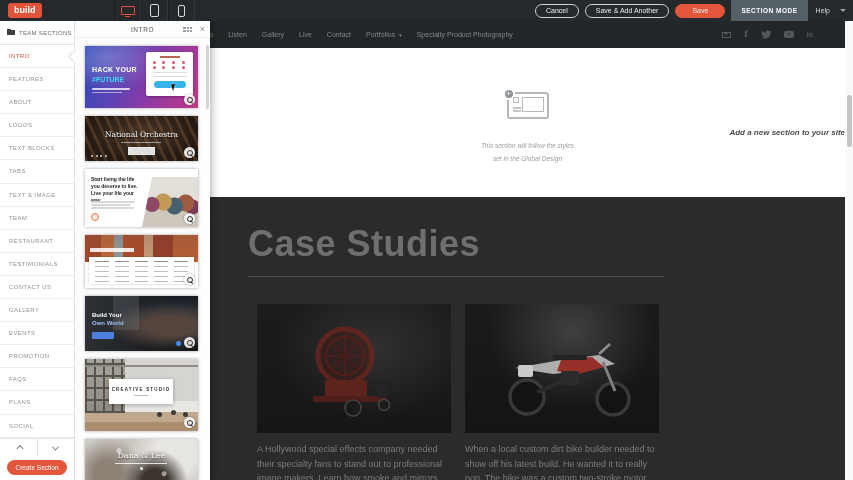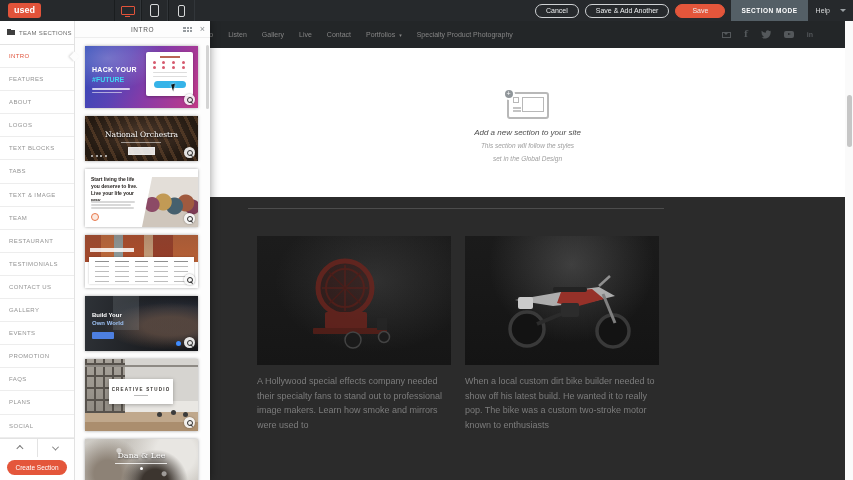--- a/index.html
+++ b/index.html
@@ -194,21 +194,21 @@
   .icon-in { font-weight:bold; font-size:7px; }
 
   .empty-section { position:absolute; left:0; top:27px; right:0; height:170px; background:#fff; text-align:center; }
   .ph-icon { position:relative; width:42px; height:27px; border:2px solid #b8b8b8; border-radius:3px; margin:44px auto 0; }
   .ph-sq { position:absolute; left:4px; top:3px; width:6px; height:6px; border:1.5px solid #b8b8b8; }
   .ph-l1 { position:absolute; left:4px; top:13px; width:8px; height:1.5px; background:#c4c4c4; }
   .ph-l2 { position:absolute; left:4px; top:16px; width:8px; height:1.5px; background:#c4c4c4; }
   .ph-main { position:absolute; right:3px; top:3px; width:22px; height:15px; border:1.5px solid #b8b8b8; }
   .ph-badge { position:absolute; left:-6px; top:-6px; width:12px; height:12px; border-radius:50%;
     background:#90969a; border:2px solid #fff; color:#fff; font-size:7px; line-height:8px; text-align:center; }
-  .ph-title { margin-top:9px; font-size:8px; font-weight:normal; font-style:italic; color:#4c4c4c; }
+  .ph-title { margin-top:9px; font-size:8px; font-weight:bold; font-style:italic; color:#4c4c4c;text-align:right; }
   .ph-sub { margin-top:5px; font-size:6.5px; font-style:italic; color:#9e9e9e; line-height:8px; }
 
   .dark-section { position:absolute; left:0; top:176px; right:0; height:283px; background:#2b2b2b; }
   .cs-title { margin:26px 0 0 38px; font-size:36px; font-weight:bold; color:#6f6f6f; letter-spacing:.5px; }
   .cs-rule { margin:11px 0 0 38px; width:416px; height:1px; background:#4c4c4c; }
   .cards { display:flex; gap:14px; margin:27px 0 0 47px; }
   .card { width:194px; }
   .card-img { position:relative; width:100%; height:129px; overflow:hidden; }
   .card-img.fan { background:radial-gradient(ellipse at 60% 35%, rgba(130,130,130,.22), transparent 60%),
     linear-gradient(#1c1c1c, #161616); }
@@ -220,21 +220,21 @@
   
   .page-sb { position:absolute; left:845px; top:21px; width:8px; height:459px; background:#fafafa; z-index:25; }
   .page-sb .thumb-bar { position:absolute; left:1.5px; top:74px; width:5px; height:52px; background:#c6c6c6; border-radius:3px; }
 </style>
 </head>
 <body>
 
 <div class="stage">
 
   <div class="toolbar">
-    <div class="logo">used</div>
+    <div class="logo">build</div>
     <div class="devices">
       <div class="dev-cell">
           <span class="icon-desktop"></span>
         </div>
       <div class="dev-cell">
           <span class="icon-tablet"></span>
         </div>
       <div class="dev-cell">
           <span class="icon-mobile"></span>
         </div>
@@ -279,20 +279,21 @@
         <span class="ph-l1"></span>
         <span class="ph-l2"></span>
         <span class="ph-main"></span>
       </div>
       <div class="ph-title">Add a new section to your site</div>
       <div class="ph-sub">This section will follow the styles</div>
       <div class="ph-sub">set in the Global Design</div>
     </div>
 
     <div class="dark-section">
+      <div class="cs-title">Case Studies</div>
       <div class="cs-rule"></div>
       <div class="cards">
         <div class="card">
           <div class="card-img fan">
             <svg width="194" height="129" viewBox="0 0 194 129">
               <g opacity="0.8">
                 <circle cx="88" cy="52" r="27" fill="rgba(70,22,17,.45)" stroke="#6e241d" stroke-width="5"></circle>
                 <circle cx="88" cy="52" r="19" fill="none" stroke="#5a1e18" stroke-width="2"></circle>
                 <line x1="88" y1="29" x2="88" y2="75" stroke="#5a1e18" stroke-width="1.5"></line>
                 <line x1="65" y1="52" x2="111" y2="52" stroke="#5a1e18" stroke-width="1.5"></line>

